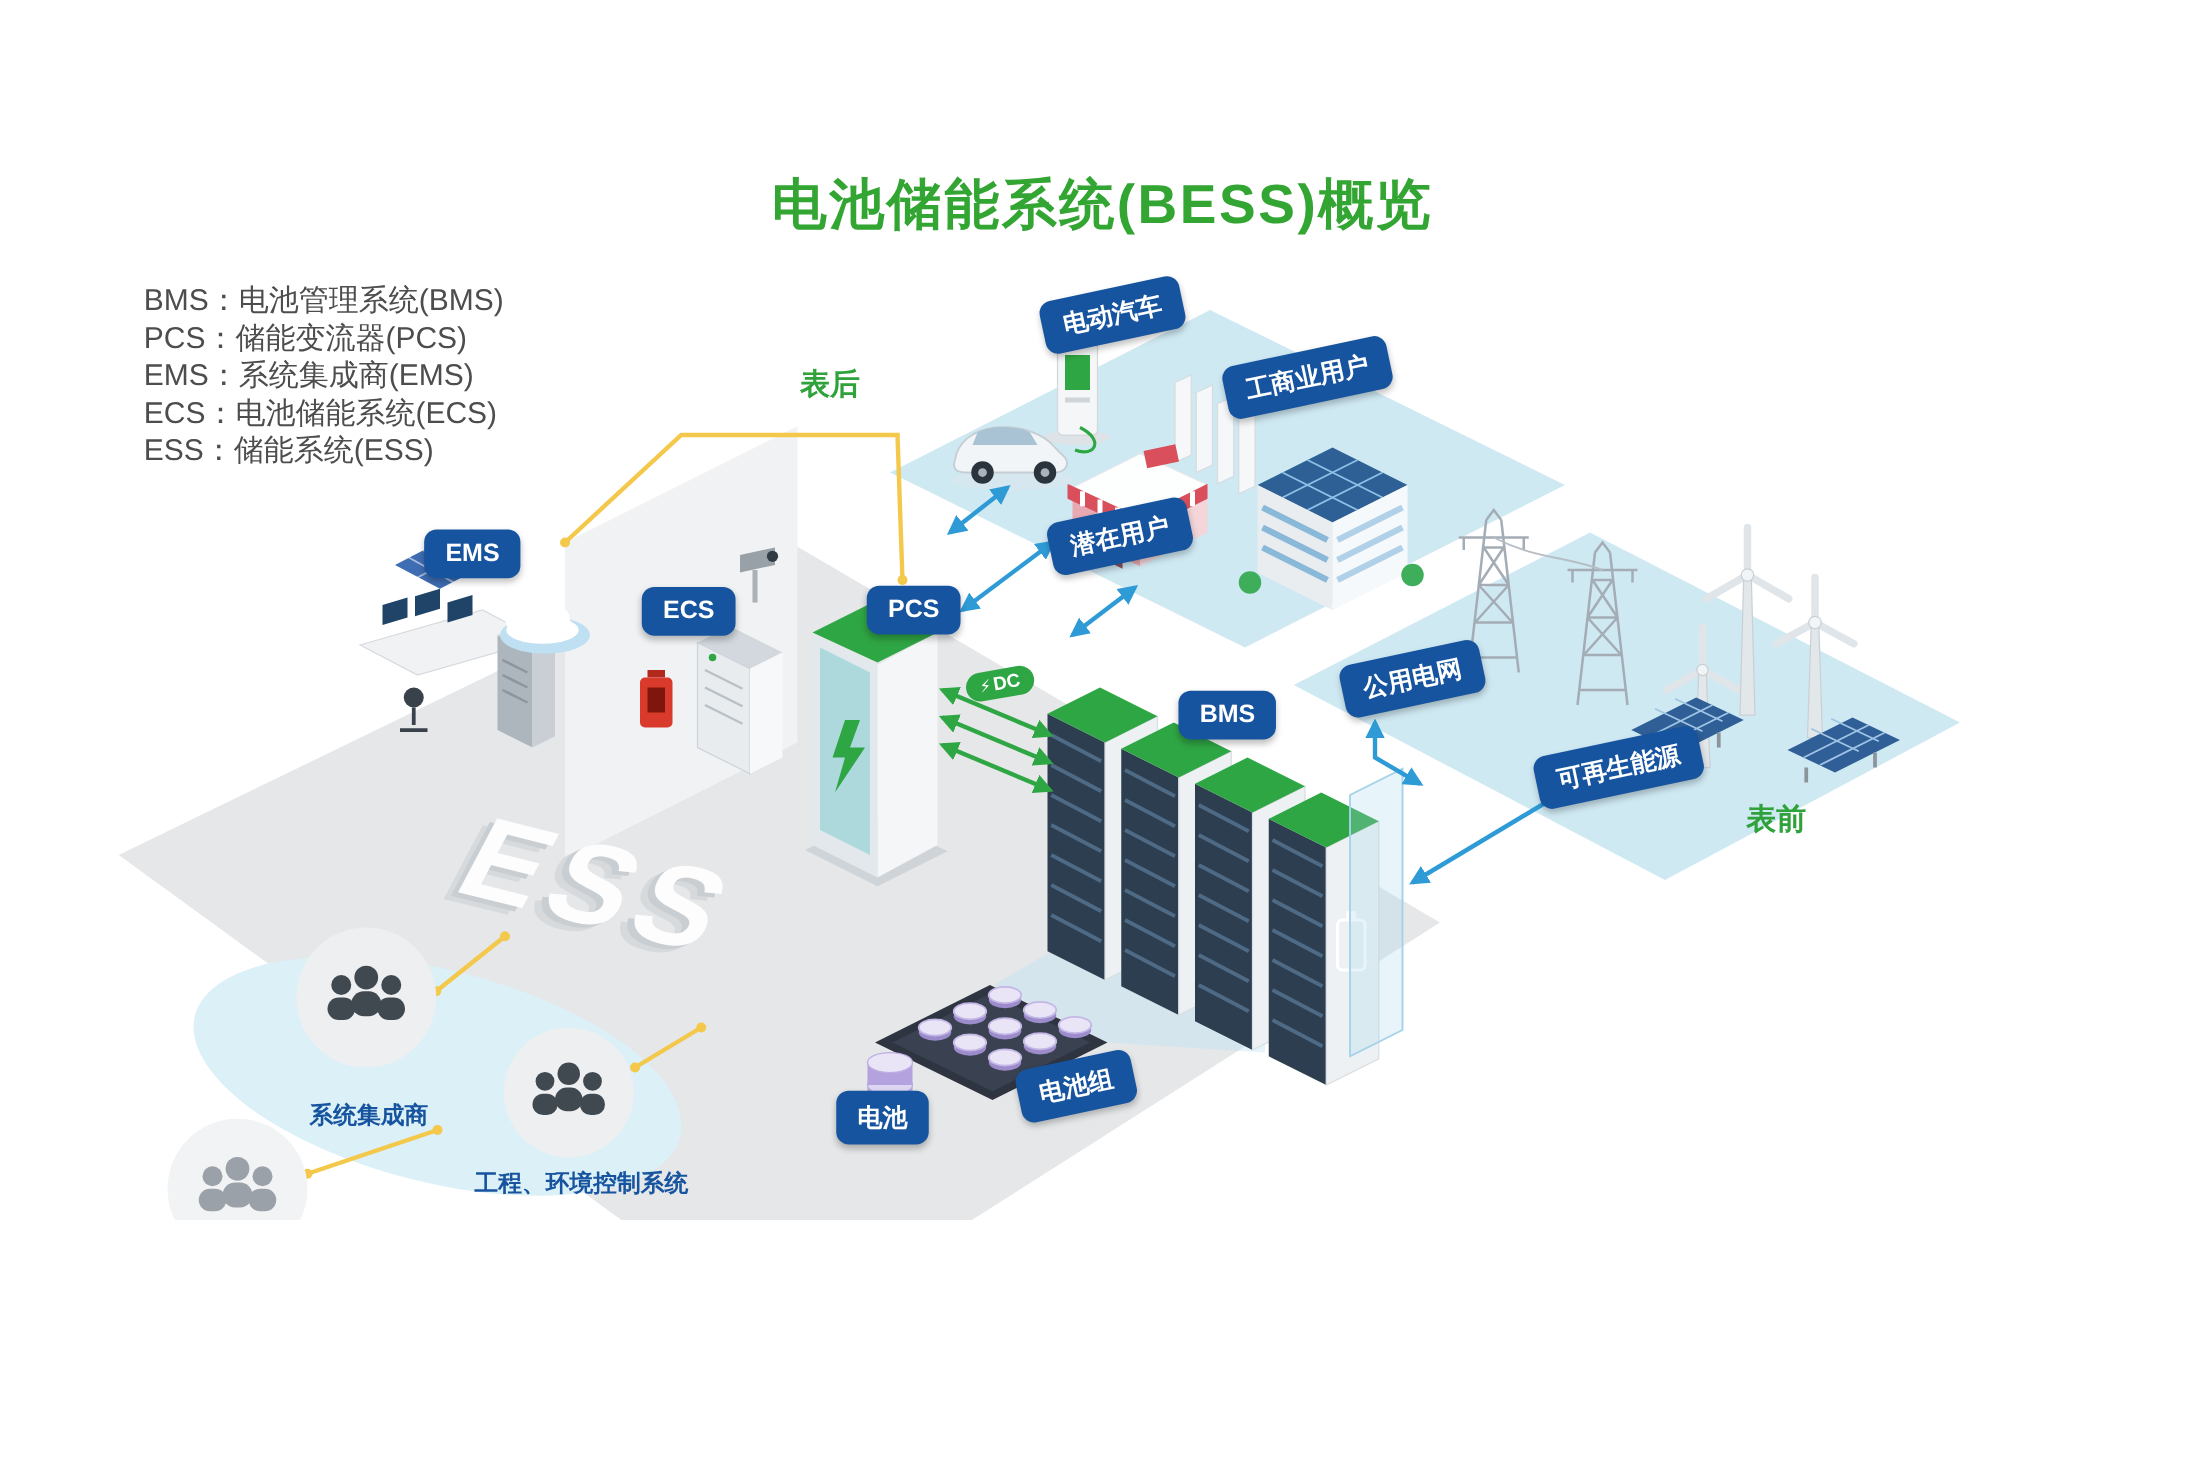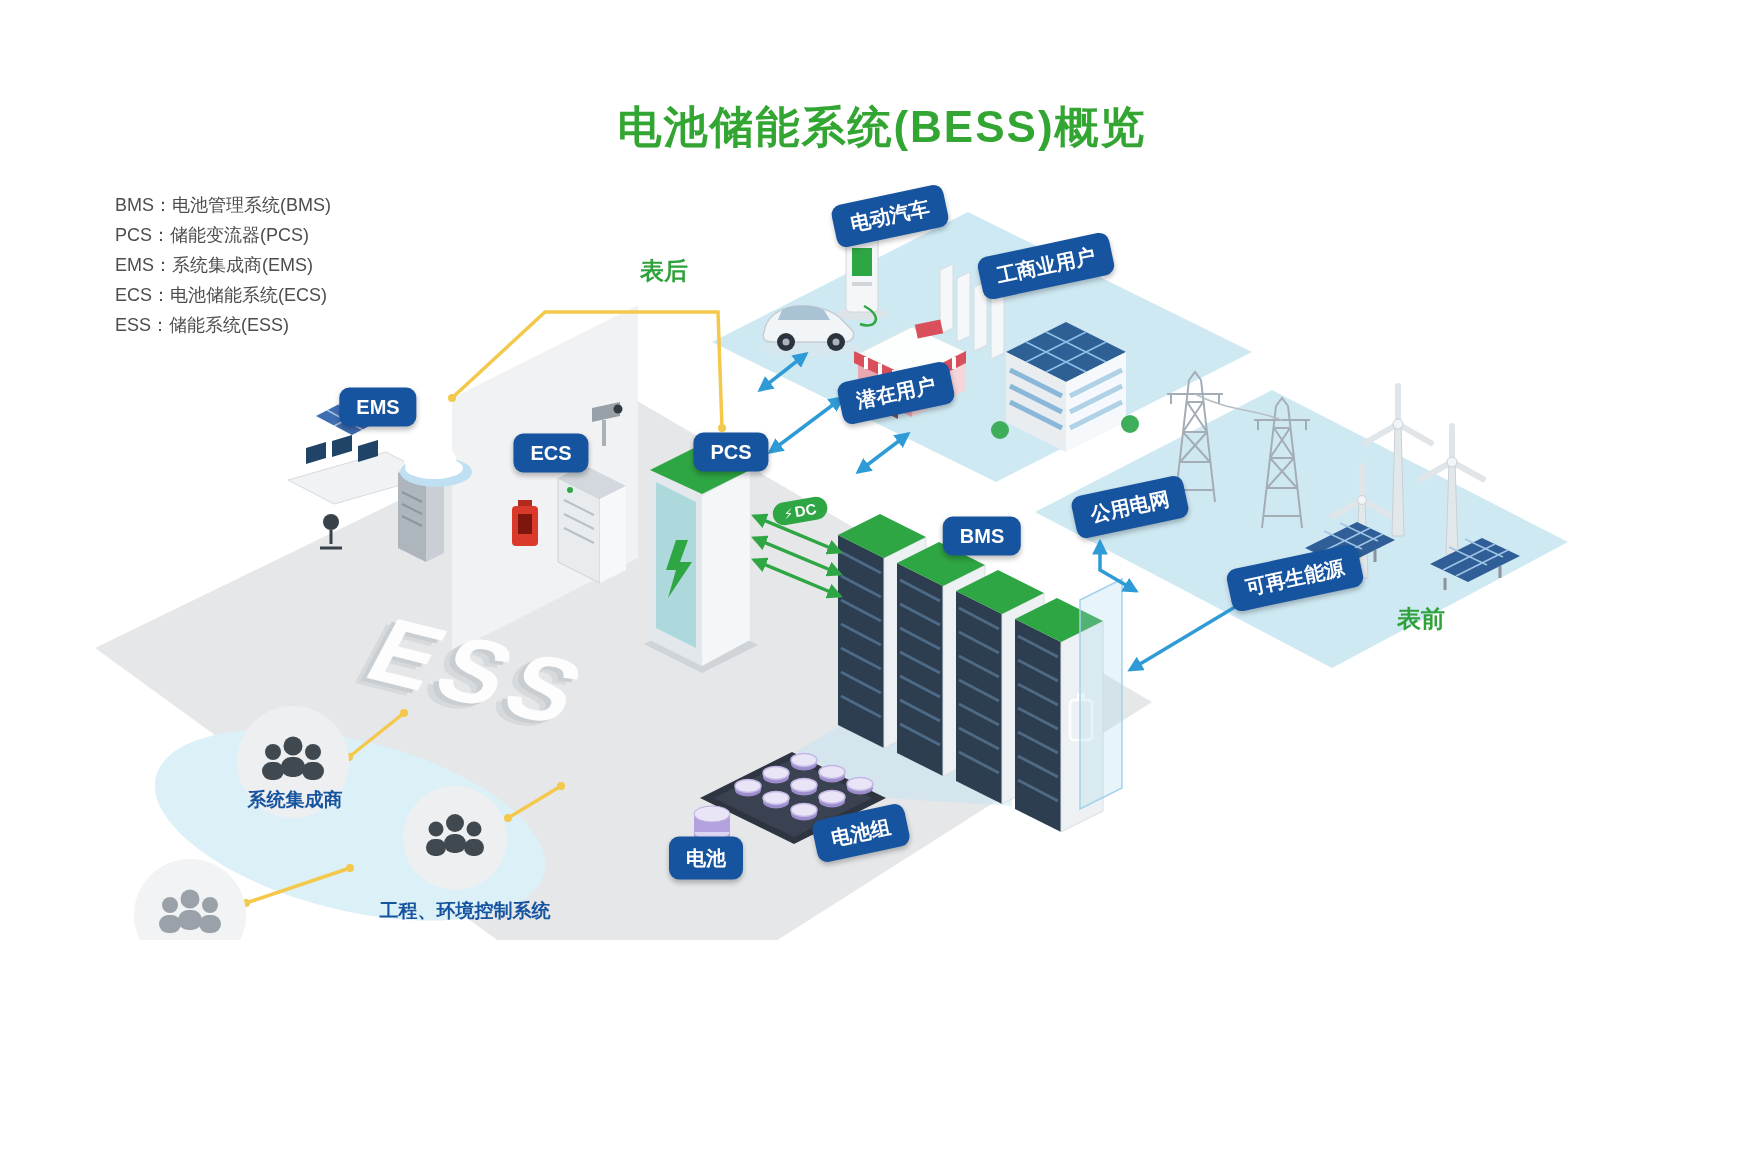--- a/index.html
+++ b/index.html
@@ -1,21 +1,21 @@
 <!DOCTYPE html>
 <html><head>
 <meta charset="utf-8">
 <style>
   * { margin:0; padding:0; box-sizing:border-box; }
   body { font-family:"Liberation Sans","DejaVu Sans",sans-serif; background:#fff; }
-  .stage { position:relative; width:1764px; height:940px; background:#ffffff; overflow:hidden; }
+  .stage { position:relative; width:1764px; height:940px; background:#ffffff; overflow:hidden;margin-top:36px; }
   .scene { position:absolute; left:0; top:0; }
   .title { position:absolute; top:98px; left:0; width:100%; text-align:center;
            font-size:44px; font-weight:bold; color:#33a532; letter-spacing:2px; }
-  .legend { position:absolute; left:115px; top:190px; font-size:18px; color:#4d4d4d; }
+  .legend { position:absolute; left:115px; top:190px; font-size:24px; color:#4d4d4d; }
   .legend-line { line-height:30px; white-space:nowrap; }
   .badge { position:absolute; background:#17549f; color:#fff; font-weight:bold; font-size:20px;
            padding:8px 17px; border-radius:10px; white-space:nowrap;
            box-shadow:0 3px 5px rgba(0,0,0,.25); transform:translate(-50%,-50%); z-index:6; }
   .badge.iso { transform:translate(-50%,-50%) rotate(-12deg); }
   .zone-label { position:absolute; transform:translate(-50%,-50%); color:#2fa23b;
                 font-size:24px; font-weight:bold; z-index:6; white-space:nowrap; }
   .blue-label { position:absolute; transform:translate(-50%,-50%); color:#17549f;
                 font-size:19px; font-weight:bold; z-index:6; white-space:nowrap; }
   .ess-text { position:absolute; left:402px; top:598px; font-size:94px; font-weight:800;
@@ -326,18 +326,18 @@
 <div class="badge iso" style="left:890px;top:216px">电动汽车</div>
 <div class="badge iso" style="left:1046px;top:266px">工商业用户</div>
 <div class="badge iso" style="left:896px;top:393px">潜在用户</div>
 <div class="badge iso" style="left:1130px;top:507px">公用电网</div>
 <div class="badge iso" style="left:1295px;top:578px">可再生能源</div>
 <div class="badge iso" style="left:861px;top:833px">电池组</div>
 <div class="badge" style="left:706px;top:858px">电池</div>
 
 <div class="dc-pill"><span class="bolt">⚡</span><span>DC</span></div>
 
-<div class="blue-label" style="left:295px;top:800px">系统集成商</div>
+<div class="blue-label" style="left:295px;top:856px">系统集成商</div>
 <div class="blue-label" style="left:465px;top:911px">工程、环境控制系统</div>
 
 <div class="page-num">7</div>
 
 </div>
 
 </body></html>

